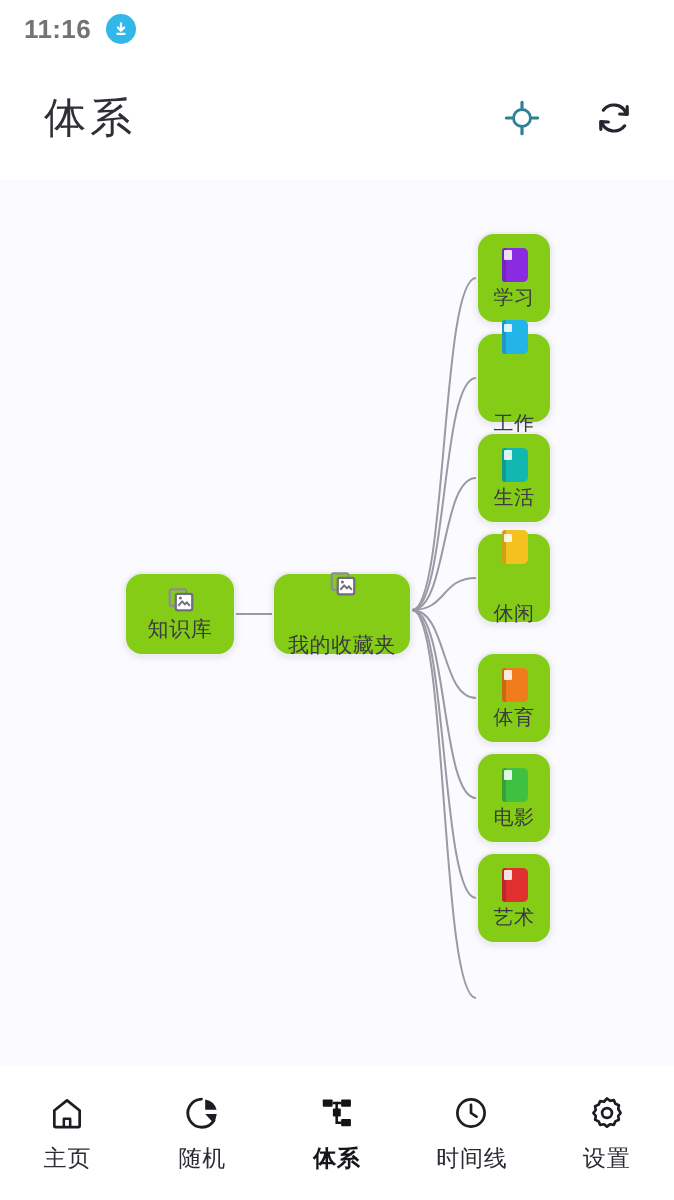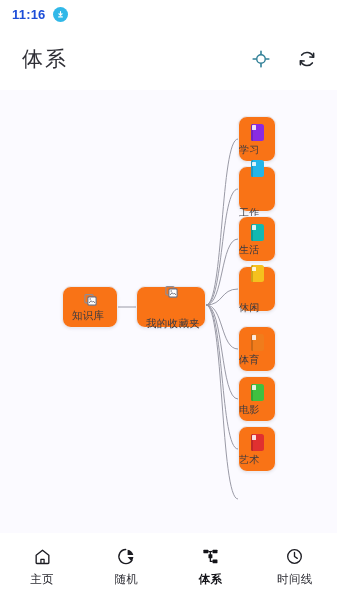--- a/index.html
+++ b/index.html
@@ -23,21 +23,21 @@
     display: flex;
     align-items: center;
     padding: 0 12px;
     background: #ffffff;
     gap: 7px;
   }
   .status-time {
     font-size: 13px;
     font-weight: 600;
     letter-spacing: .2px;
-    color: #1d4ed8;
+    color: #737373;
   }
   .status-badge {
     width: 15px;
     height: 15px;
     border-radius: 50%;
     background: #31b8e8;
     display: flex;
     align-items: center;
     justify-content: center;
   }
@@ -88,26 +88,27 @@
   .edges {
     position: absolute;
     inset: 0;
     width: 337px;
     height: 443px;
   }
 
   
   .node {
     position: absolute;
-    background: #f97316;
+    background: #84cc16;
     border: 1px solid #ececf1;
     border-radius: 9px;
     box-shadow: 0 1px 3px rgba(60, 60, 90, 0.10);
     display: flex;
     flex-direction: column;
+    align-items: center;
     justify-content: center;
     cursor: pointer;
     user-select: none;
   }
   .node-icon {
     display: flex;
     align-items: center;
     justify-content: center;
     margin-bottom: 3px;
   }
@@ -351,13 +352,22 @@
   <button class="nav-item">
     <span class="nav-icon">
       <svg width="19" height="19" viewBox="0 0 24 24" aria-hidden="true">
         <circle cx="12" cy="12" r="8.6" fill="none" stroke="#1c1c22" stroke-width="1.7"></circle>
         <path d="M12 6.8V12l3.5 2.3" fill="none" stroke="#1c1c22" stroke-width="1.7" stroke-linecap="round" stroke-linejoin="round"></path>
       </svg>
     </span>
     <span class="nav-label">时间线</span>
   </button>
 
+  <button class="nav-item">
+    <span class="nav-icon">
+      <svg width="19" height="19" viewBox="0 0 24 24" aria-hidden="true">
+        <path d="M12 2.8l1.9 1.5 2.4-.4 1 2.2 2.2 1-.4 2.4L20.6 12l-1.5 1.9.4 2.4-2.2 1-1 2.2-2.4-.4L12 20.6l-1.9-1.5-2.4.4-1-2.2-2.2-1 .4-2.4L3.4 12l1.5-1.9-.4-2.4 2.2-1 1-2.2 2.4.4z" fill="none" stroke="#1c1c22" stroke-width="1.7" stroke-linejoin="round"></path>
+        <circle cx="12" cy="12" r="3.1" fill="none" stroke="#1c1c22" stroke-width="1.7"></circle>
+      </svg>
+    </span>
+    <span class="nav-label">设置</span>
+  </button>
 </div>
 
 </body></html>

